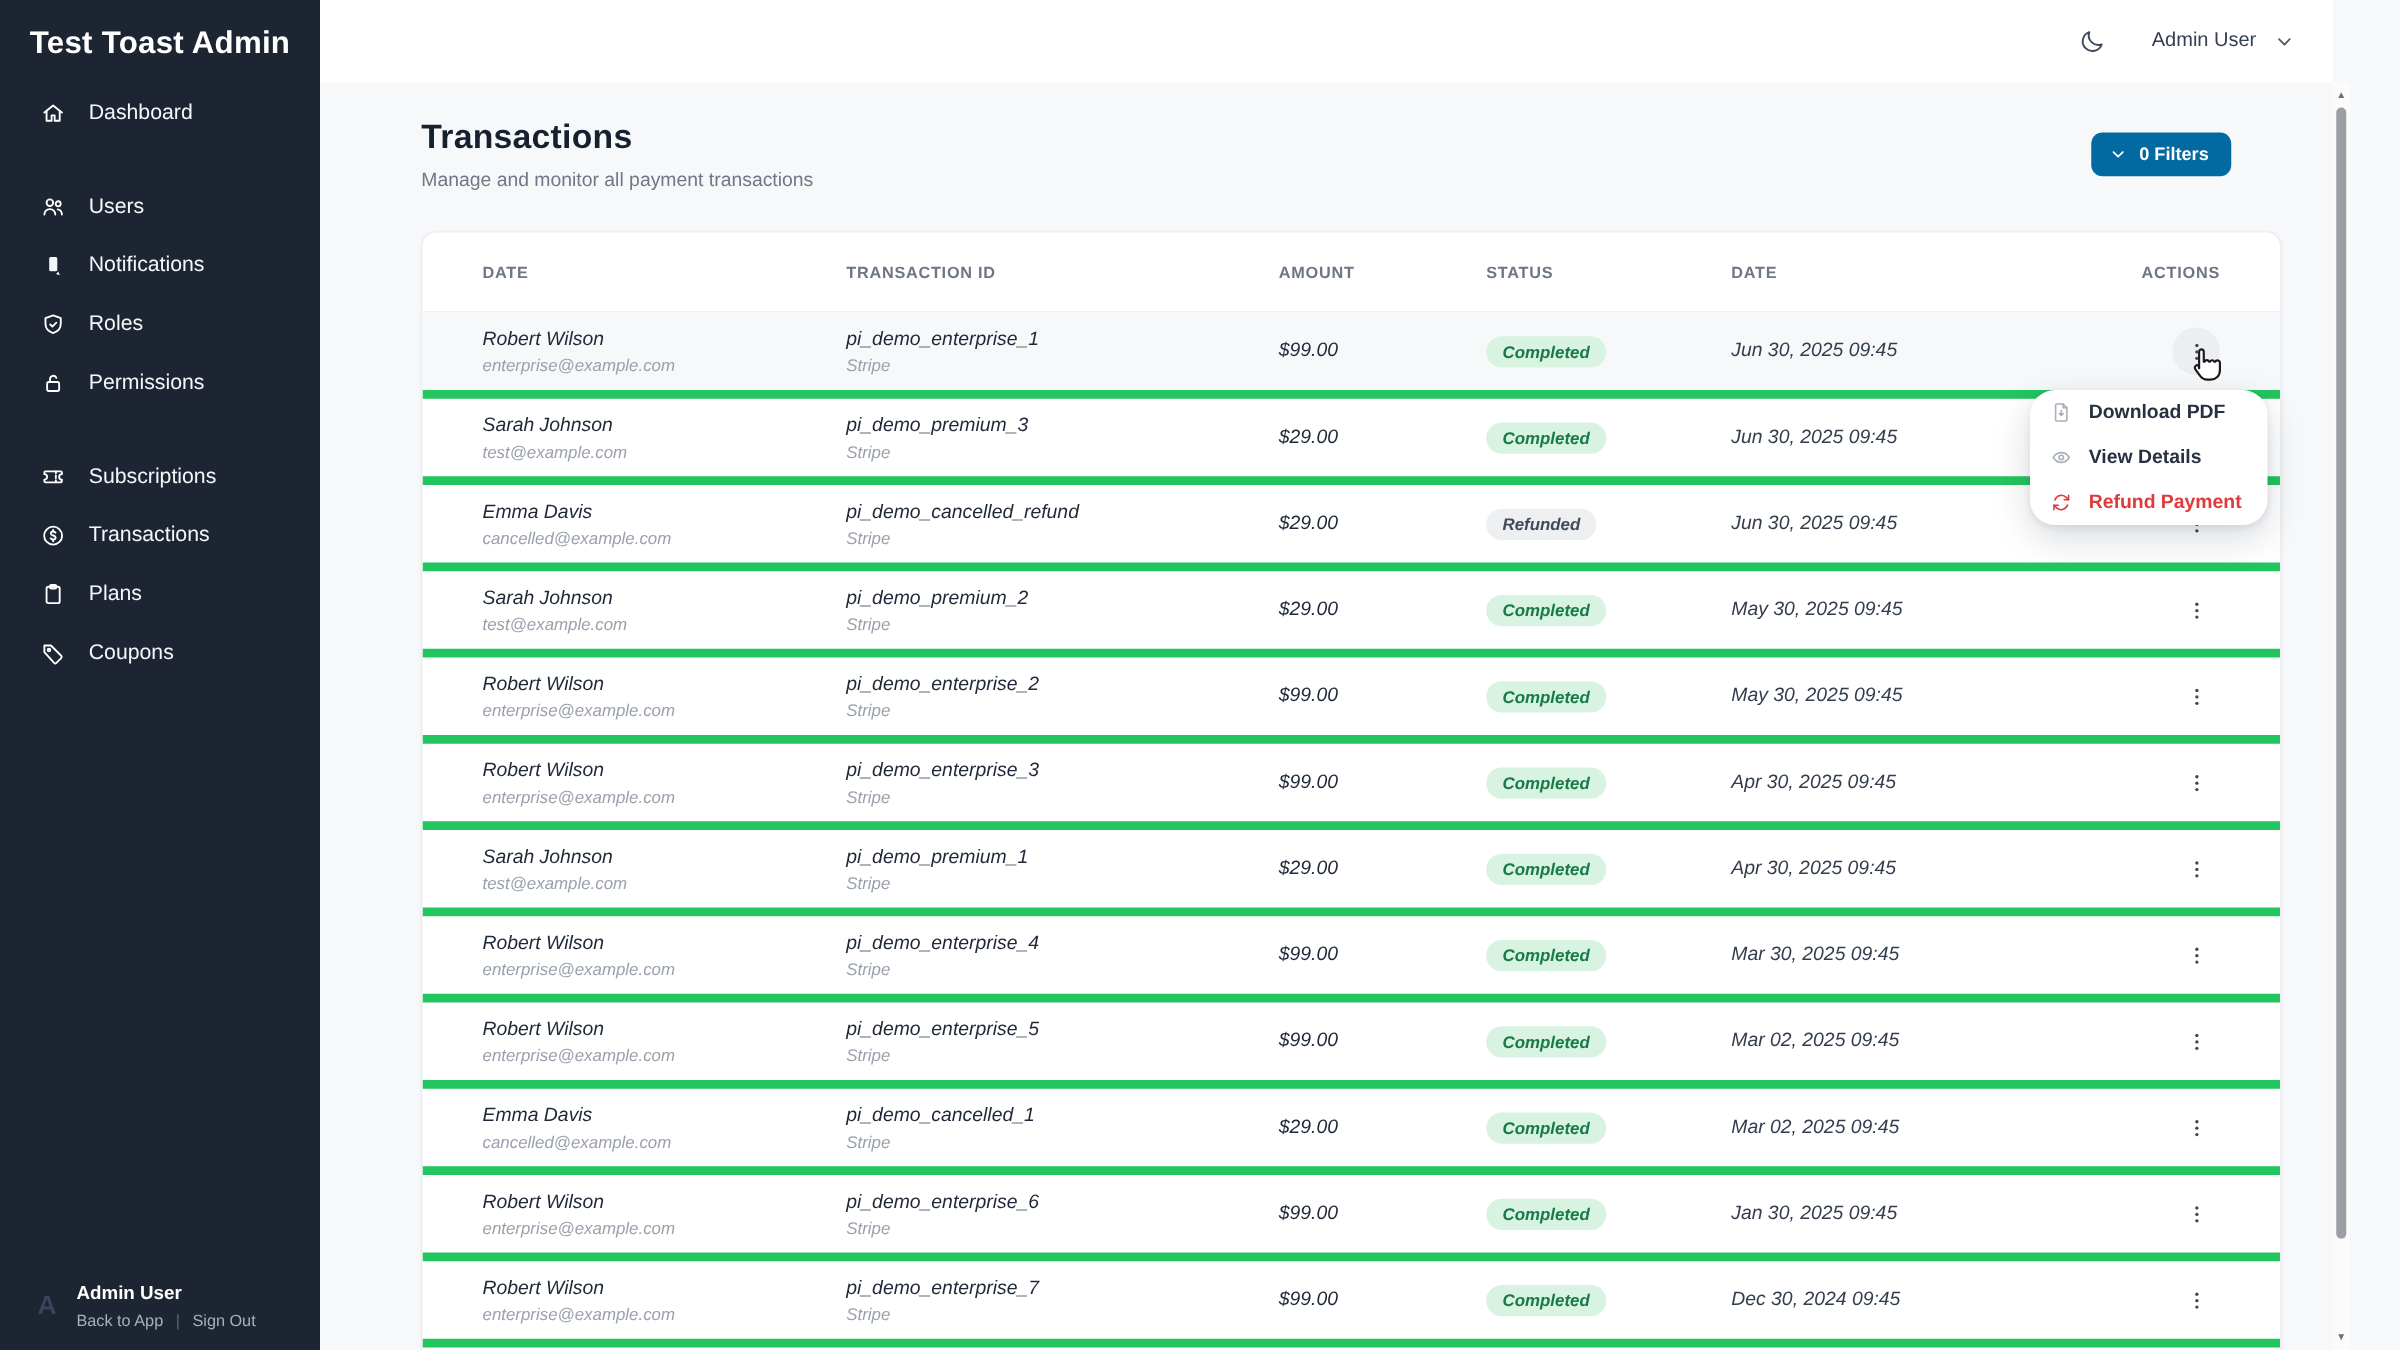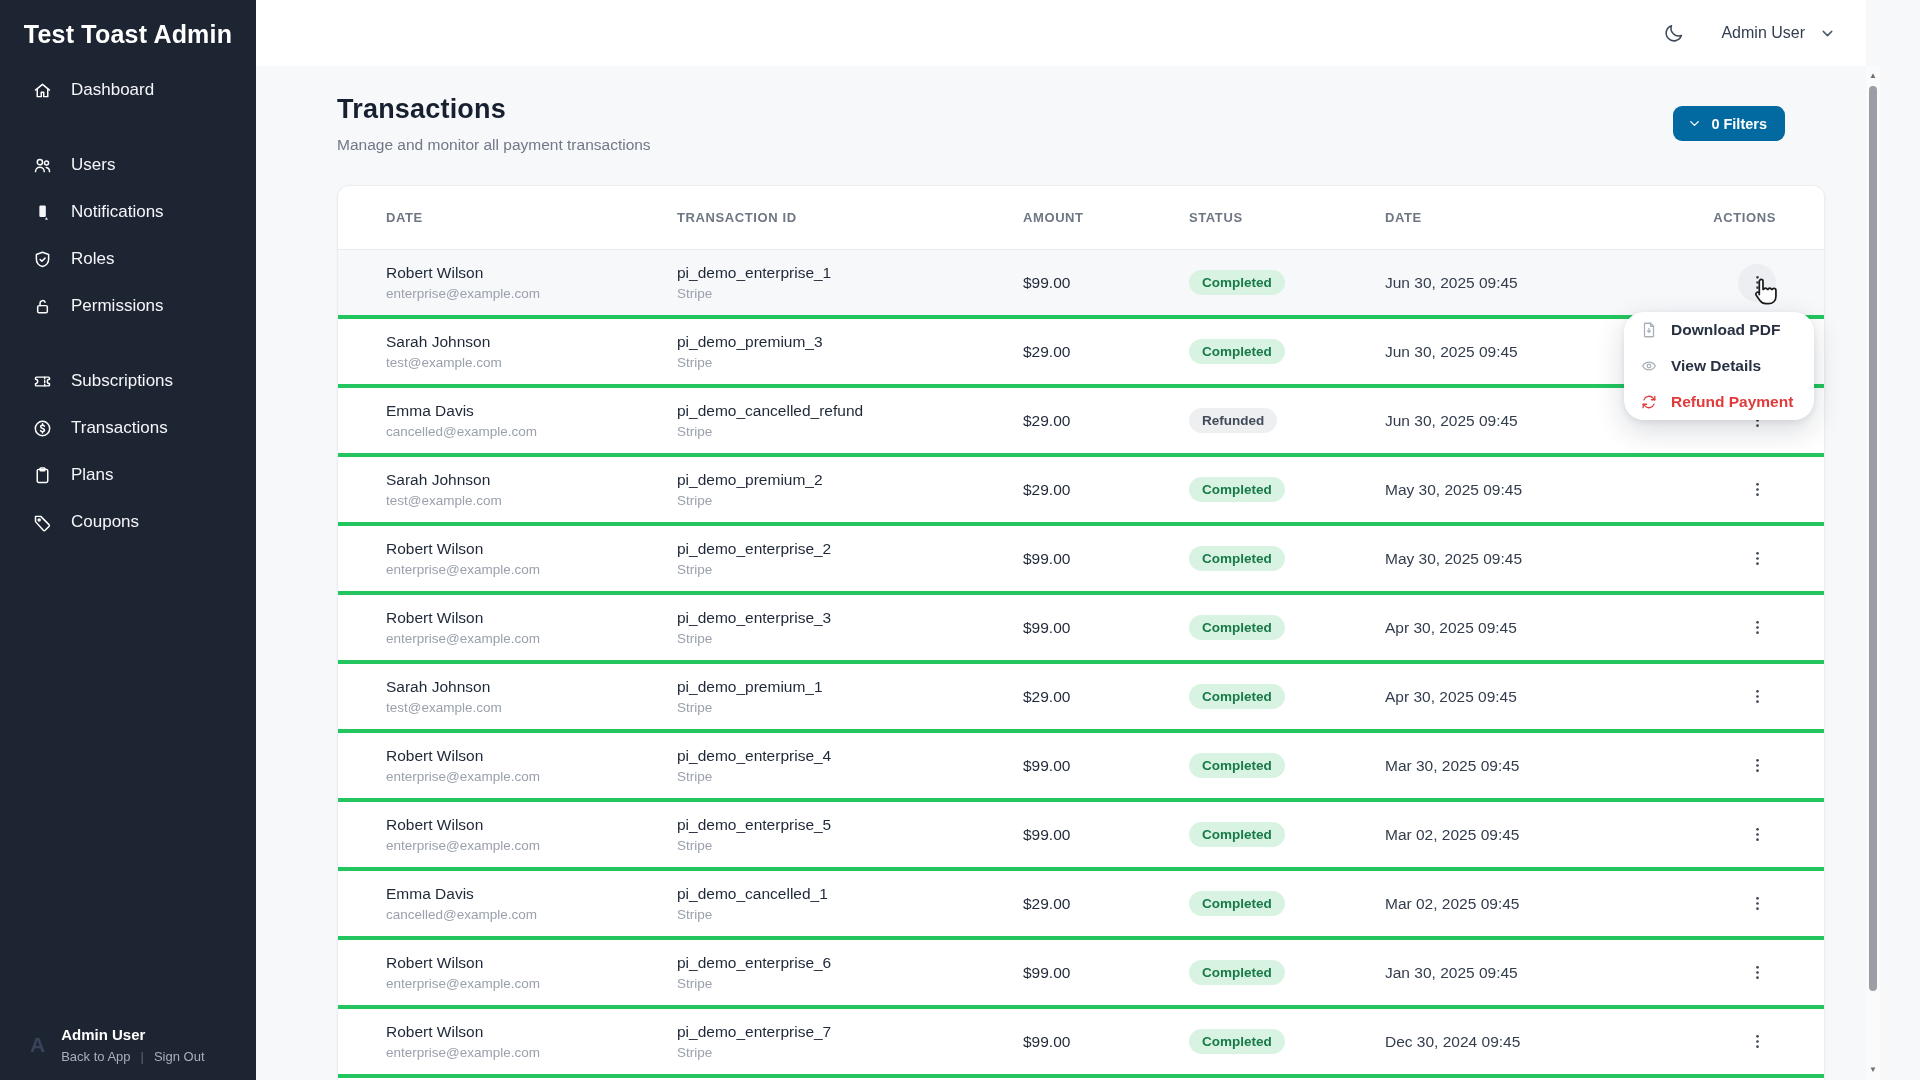--- a/index.html
+++ b/index.html
@@ -35,21 +35,21 @@
   .page-subtitle { position:absolute; left:81px; top:70px; font-size:15.5px; color:#707887; }
   .filters-btn { position:absolute; right:95px; top:40px; height:35px; padding:0 18px 0 14px; background:#0369a1; color:#fff; border:none; border-radius:9px; font-family:"Liberation Sans",sans-serif; font-size:14.5px; font-weight:700; display:flex; align-items:center; gap:9px; cursor:pointer; }
   .filters-btn svg { width:15px; height:15px; stroke:#fff; fill:none; stroke-width:2.2; stroke-linecap:round; stroke-linejoin:round; }
 
   
   .card { position:absolute; left:81px; top:119px; width:1488px; height:960px; background:#ffffff; border:1px solid #ebedf0; border-radius:12px; box-shadow:0 1px 3px rgba(20,30,50,.05); overflow:hidden; }
   .thead, .trow { display:grid; grid-template-columns:291px 346px 166px 196px 1fr 44px; padding:0 48px; align-items:center; }
   .thead { height:64px; border-bottom:1px solid #e9ebef; }
   .th { font-size:13px; font-weight:700; color:#6e7684; letter-spacing:.6px; }
   .th-actions { justify-self:end; }
-  .trow { height:69px; border-bottom:4px solid #22c55e; }
+  .trow { height:69px; border-bottom:7px solid #22c55e;font-style:italic; }
   .trow.hovered { background:#f7f8fa; }
   .uname, .tid { font-size:15.5px; color:#1f2838; margin-bottom:4px; }
   .uemail, .uproc { font-size:13.5px; color:#9aa1ac; }
   .amount { font-size:15.5px; color:#1f2838; }
   .badge { display:inline-block; padding:5px 13px; border-radius:13px; font-size:13.5px; font-weight:700; }
   .badge-green { background:#d8f3e2; color:#177a48; }
   .badge-gray  { background:#edeff1; color:#414b5a; }
   .datec { font-size:15.5px; color:#333d4d; }
   .actions { justify-self:end; }
   .dots-btn { width:38px; height:38px; border:none; border-radius:50%; background:transparent; cursor:pointer; display:flex; align-items:center; justify-content:center; }

